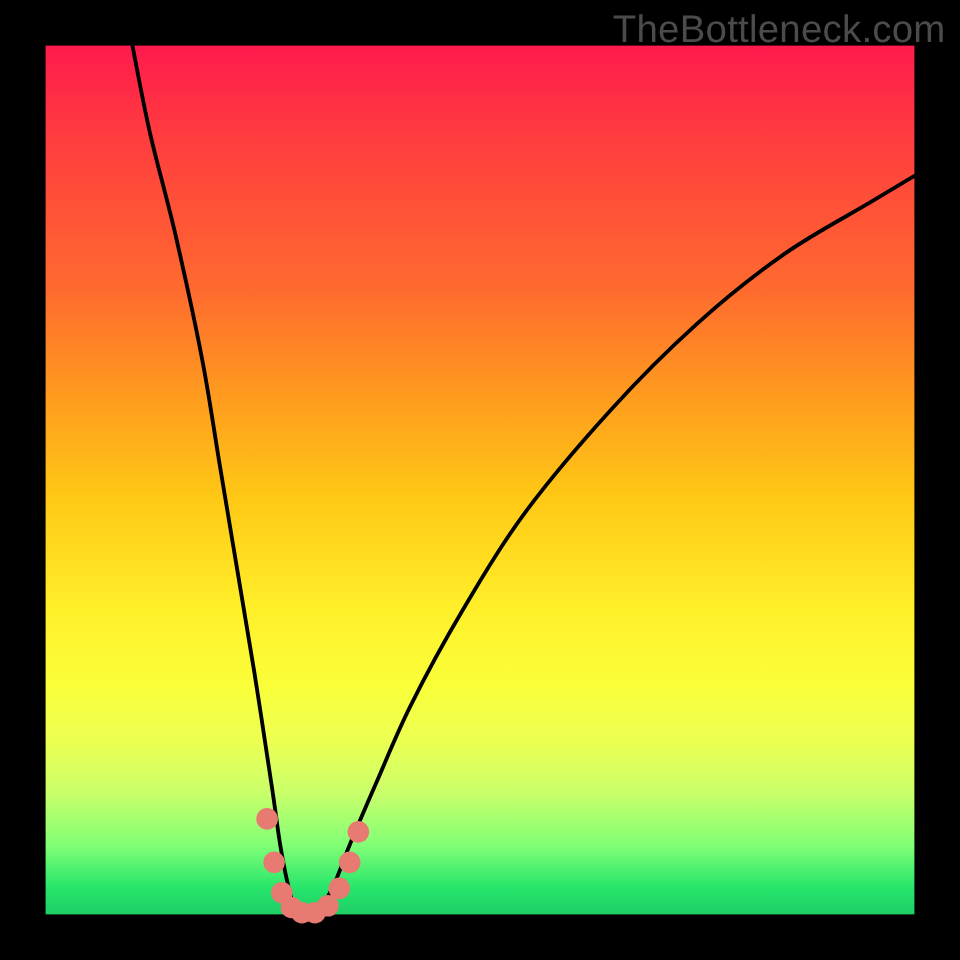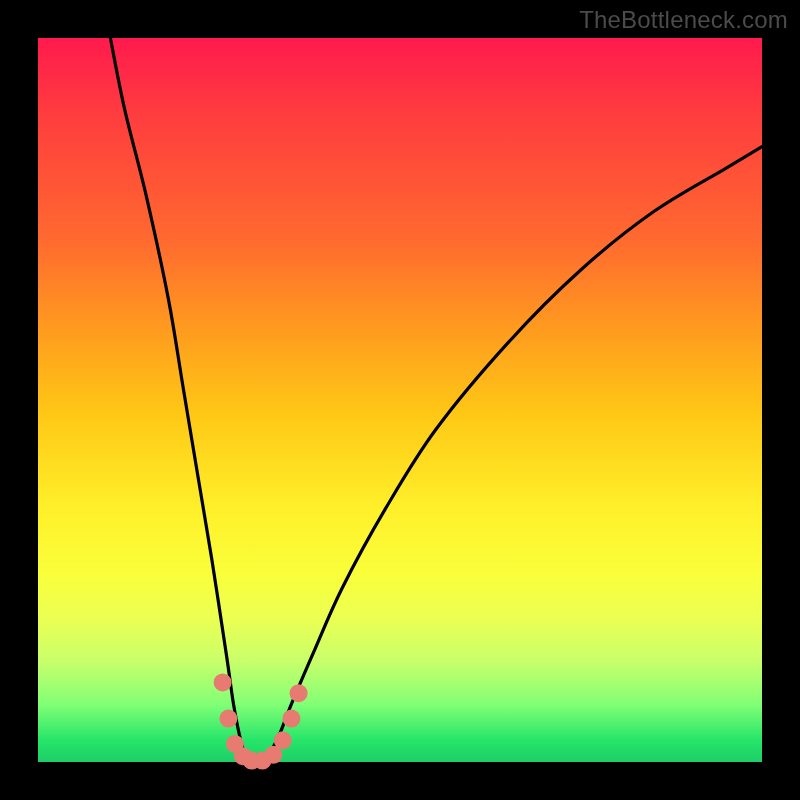--- a/index.html
+++ b/index.html
@@ -39,21 +39,21 @@
       #82ff76 92%,
       #26e56a 97%,
       #1ece66 100%
     );
   }
   .watermark {
     position: absolute;
     top: 6px;
     right: 12px;
     color: #4b4b4b;
-    font-size: 24px;
+    font-size: 32px;
     font-weight: 500;
     letter-spacing: 0.2px;
     user-select: none;
     text-align: center;
   }
   svg.curve {
     position: absolute;
     left: 0;
     top: 0;
     width: 724px;

